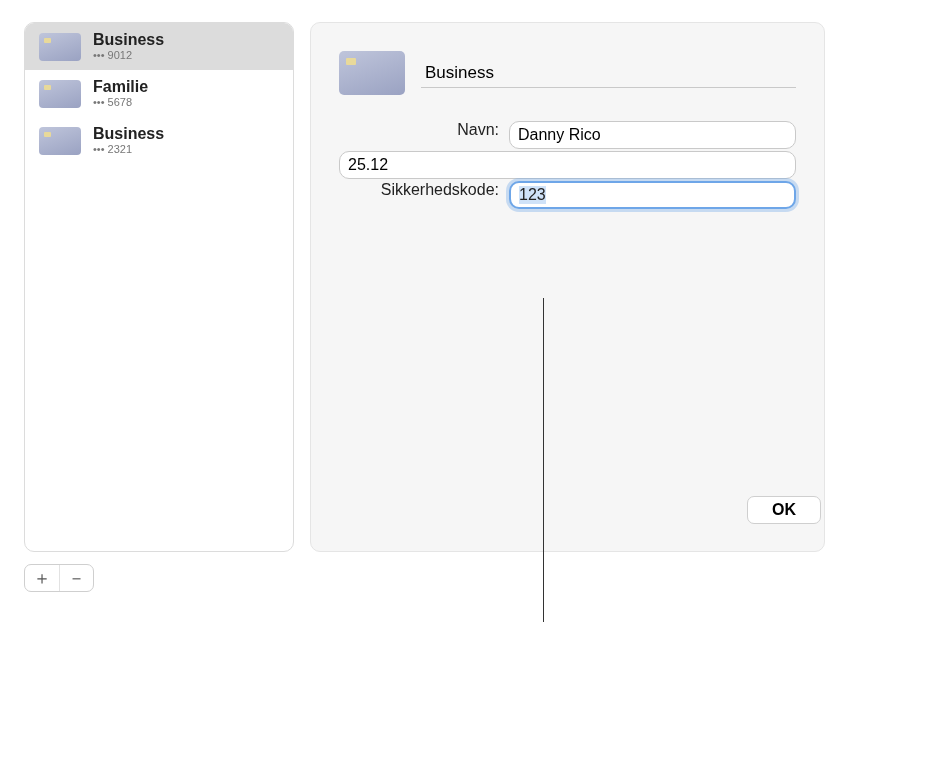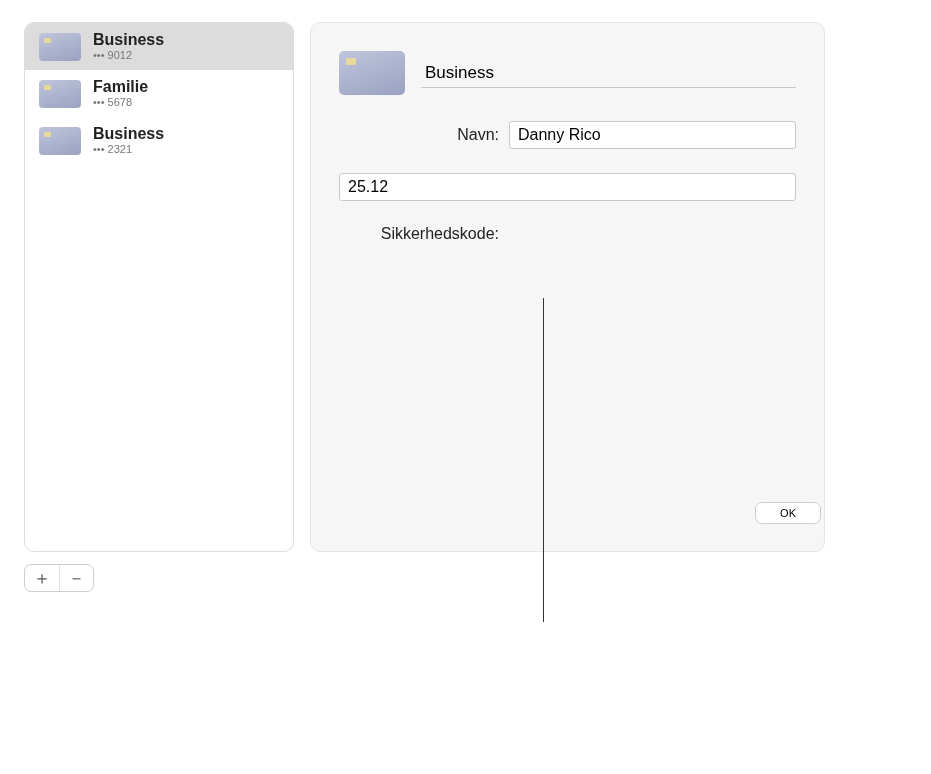--- a/index.html
+++ b/index.html
@@ -87,22 +87,23 @@
   .ok-row {
     position:absolute;
     right:28px;
     bottom:98px;
   }
   .ok-btn {
     border:1px solid #cfcfcf;
     background:#fff;
     border-radius:7px;
     padding:4px 24px;
-    font-size:11px;
+    font-size:16px;
     cursor:pointer;
+    font-weight:bold;
   }
 
   .detail-header {
     display:flex;
     align-items:center;
     gap:16px;
     margin-bottom: 26px;
   }
   .card-large {
     width: 66px; height: 44px;
@@ -125,34 +126,33 @@
     border:none;
     border-bottom:1px solid #c9c9c9;
     background:transparent;
     font-size:17px;
     padding:2px 4px;
     outline:none;
   }
 
   .form-row {
     display:flex;
-    align-items:center;
-    margin-bottom:24px;
+    margin-bottom:2px;
   }
   .form-label {
     width:170px;
     text-align:right;
     padding-right:10px;
     font-size:16px;
   }
   .form-input {
     flex:1;
     height:28px;
     border:1px solid #c9c9c9;
-    border-radius:3px;
+    border-radius:10px;
     background:#fff;
     font-size:16px;
     padding:2px 8px;
     outline:none;
   }
   .form-input.focused {
     border:2px solid #6ea6e8;
     box-shadow:0 0 0 3px rgba(110,166,232,0.35);
   }
   .form-input.focused::selection{
@@ -218,20 +218,23 @@
 
       <div class="form-row">
         <div class="form-label">Navn:</div>
         <input class="form-input" value="Danny Rico" style="">
       </div>
       <div class="form-row">
         <input class="form-input" value="25.12" style="">
       </div>
       <div class="form-row">
         <div class="form-label">Sikkerhedskode:</div>
+        <div class="form-input focused" style="display:flex;align-items:center;">
+          <span class="sel-text">123</span>
+        </div>
       </div>
     </div>
 
   </div>
 
   <div class="below-sidebar">
     <div class="pm-group">
       <div class="pm-btn">
         <span>＋</span>
       </div>

